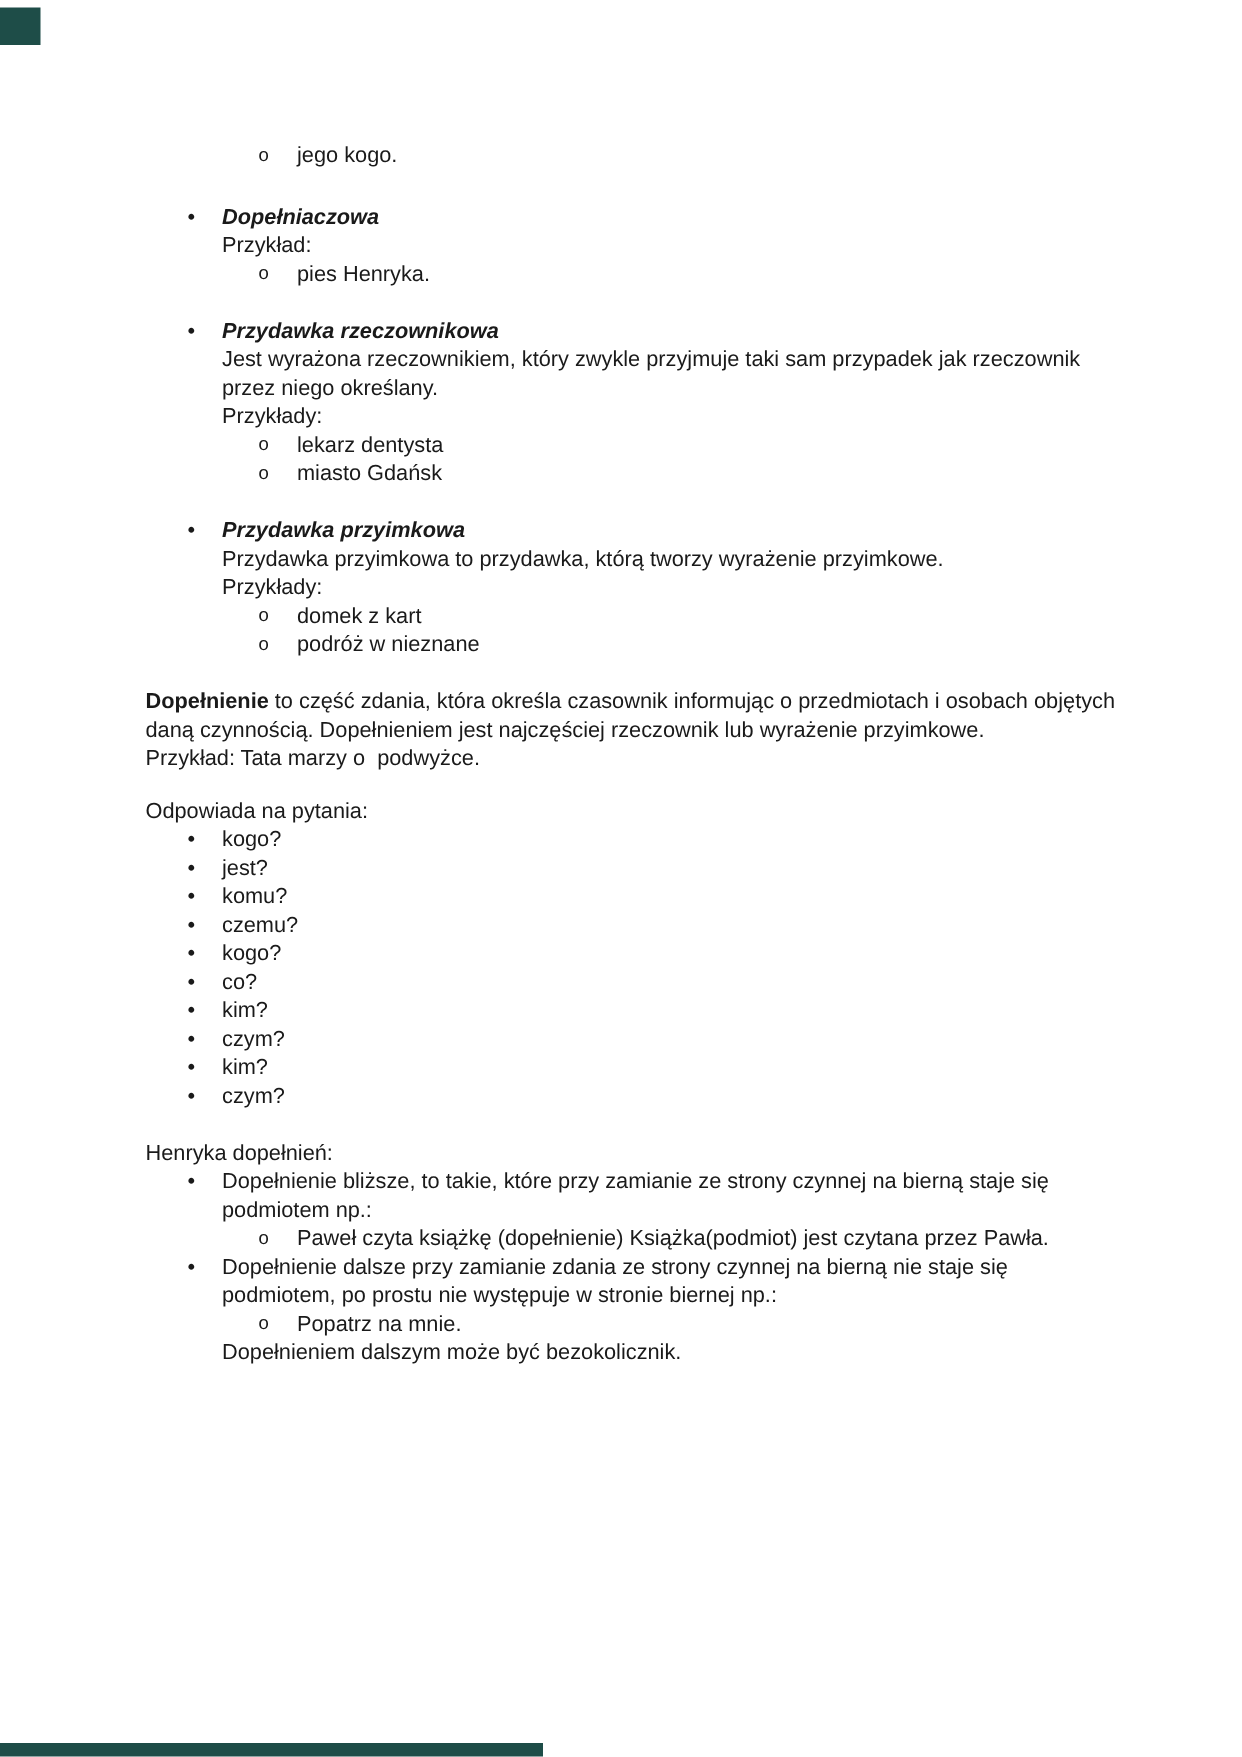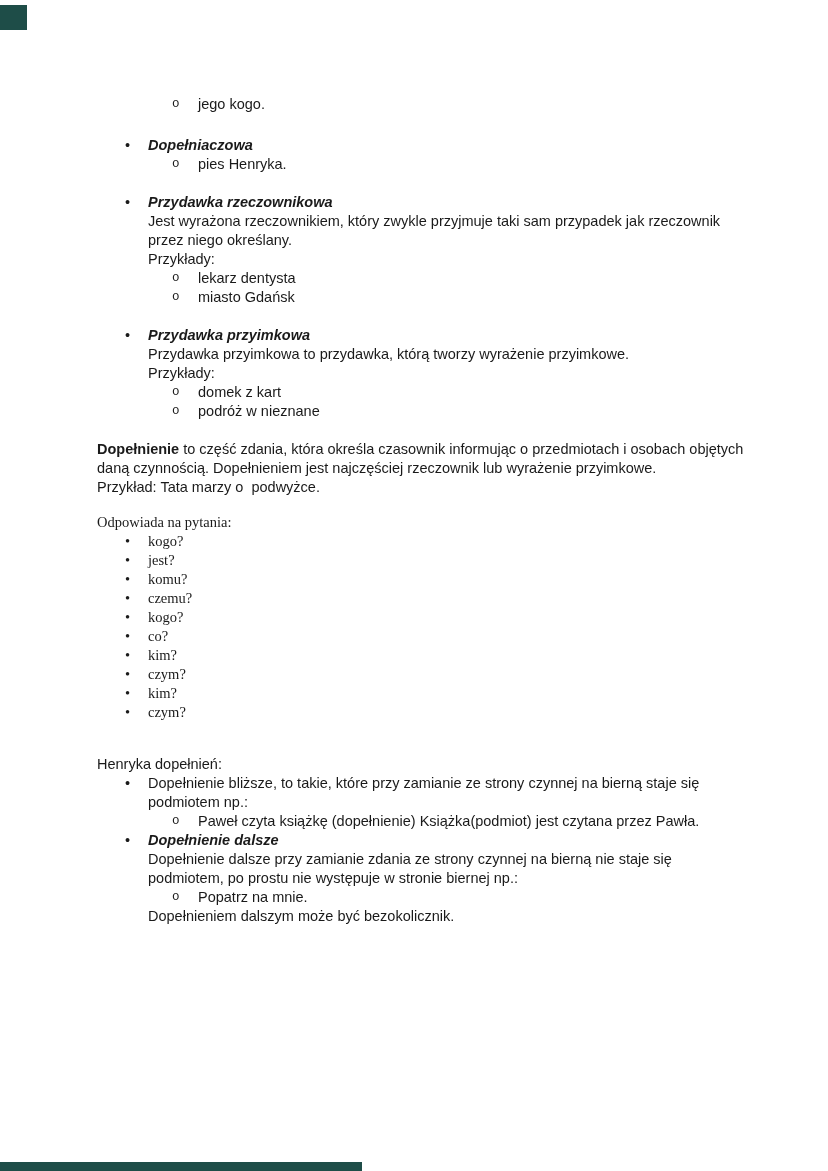--- a/index.html
+++ b/index.html
@@ -50,21 +50,21 @@
     font-family: "Liberation Mono", monospace;
     font-size: 12.5px;
   }
   .orphan .li2 { margin-left: 51px; }
 
   
   .orphan          { margin-bottom: 22px; }
   .przydawka-item  { margin-bottom: 19px; }
   .przydawka-list  { margin-bottom: 17px; }
   .para-block      { margin-bottom: 16px; }
-  .questions-block { margin-bottom: 33px; font-family: Liberation Serif, serif; }
+  .questions-block { margin-bottom: 19px; }
   .q-item          { margin-bottom: 0; }
 </style>
 </head>
 <body>
 
 <div class="chrome-corner"></div>
 <div class="chrome-strip"></div>
 
 <div class="page">
 
@@ -74,20 +74,21 @@
       <div>jego kogo.</div>
     </div>
   </div>
 
   <div class="przydawka-list">
 
     <div class="li1 przydawka-item">
       <span class="m1">•</span>
       <div class="li1-content">
         <div class="li-title">Dopełniaczowa</div>
+        <div>Przykład:</div>
         <div class="li2">
           <span class="m2">o</span>
           <div>pies Henryka.</div>
         </div>
       </div>
     </div>
 
     <div class="li1 przydawka-item">
       <span class="m1">•</span>
       <div class="li1-content">
@@ -183,21 +184,20 @@
         <div class="li2">
           <span class="m2">o</span>
           <div>Paweł czyta książkę (dopełnienie) Książka(podmiot) jest czytana przez Pawła.</div>
         </div>
       </div>
     </div>
 
     <div class="li1">
       <span class="m1">•</span>
       <div class="li1-content">
-        <div class="li-title">Dopełnienie dalsze</div>
         <div>Dopełnienie dalsze przy zamianie zdania ze strony czynnej na bierną nie staje się podmiotem, po prostu nie występuje w stronie biernej np.:</div>
         <div class="li2">
           <span class="m2">o</span>
           <div>Popatrz na mnie.</div>
         </div>
         <div>Dopełnieniem dalszym może być bezokolicznik.</div>
       </div>
     </div>
   </div>
 

